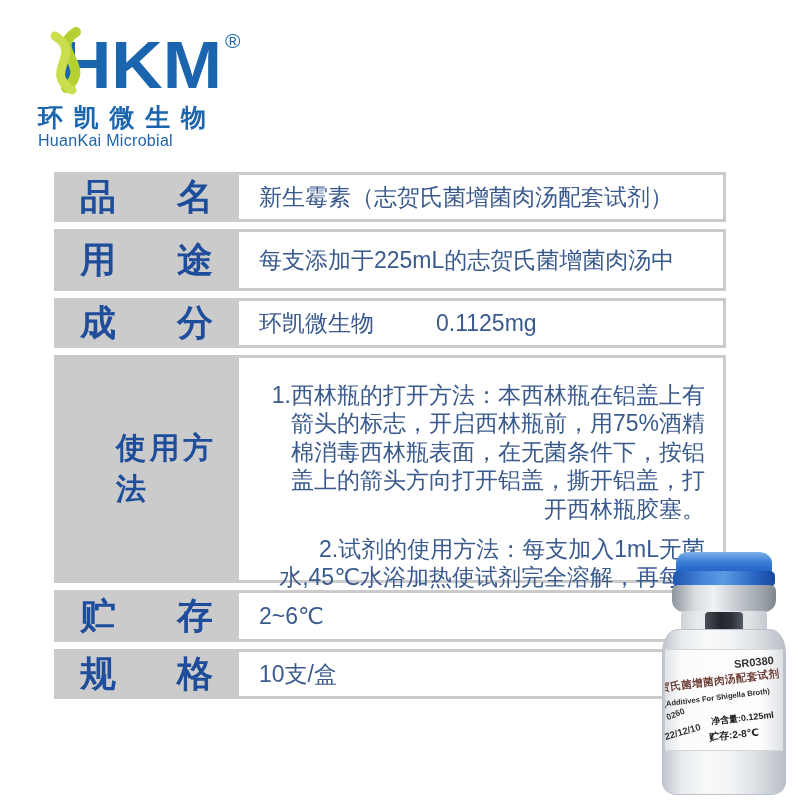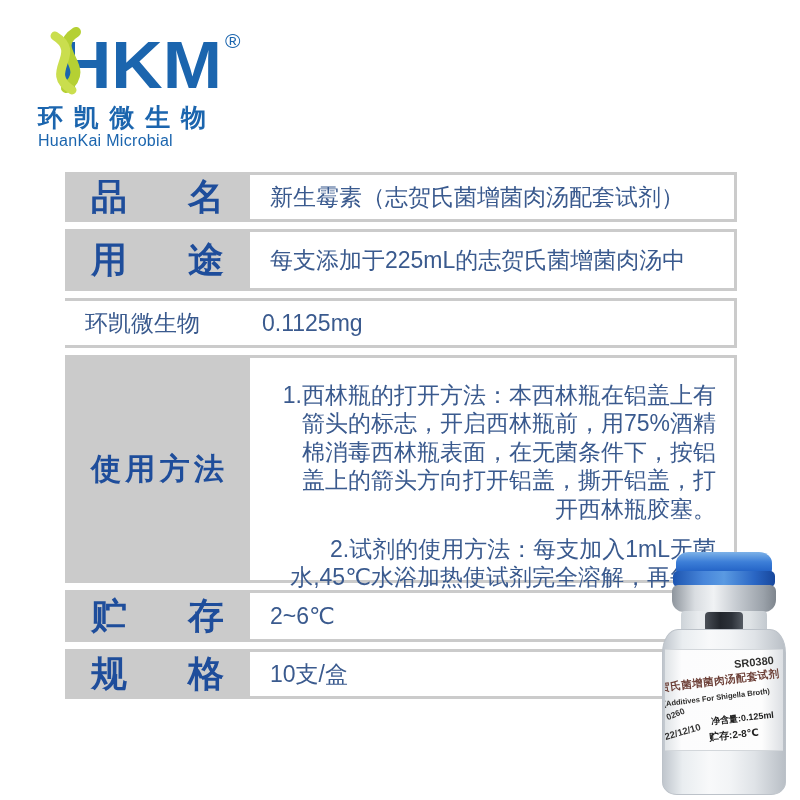--- a/index.html
+++ b/index.html
@@ -6,26 +6,26 @@
   body{font-family:"Liberation Sans","DejaVu Sans",sans-serif;background:#fff;}
   .stage{position:relative;width:800px;height:800px;background:#fff;overflow:hidden;padding-left:34px;}
 
   
   .logo{position:absolute;left:30px;top:20px;width:215px;}
   .logo-cn{width:168px;margin:0 0 0 8px;font-size:25px;font-weight:700;
            color:var(--logo-blue,#1b65ae);text-align:justify;text-align-last:justify;line-height:1.05;}
   .logo-en{margin:2px 0 0 8px;font-size:16px;color:var(--logo-blue,#1b65ae);letter-spacing:.3px;}
 
   
-  .spec{position:absolute;left:65px;top:172px;width:672px;z-index:1;}
+  .spec{position:absolute;left:54px;top:172px;width:672px;z-index:1;}
   .row{background:var(--row-gray,#ccc);display:flex;margin-bottom:7px;}
   .row-label{width:185px;display:flex;align-items:center;padding:0 26px 0 26px;box-sizing:border-box;}
   .row-label span{display:block;width:100%;font-size:36px;font-weight:700;color:var(--label-blue,#1e4d9b);
                   text-align:justify;text-align-last:justify;}
-  .row.r-method .row-label span{font-size:30px;}
+  .row.r-method .row-label span{font-size:30px;margin-left:36px;}
   .row-content{flex:1;background:#fff;margin:3px 3px 3px 0;display:flex;align-items:center;
                padding-left:20px;font-size:23px;color:var(--content-blue,#3a5a8e);box-sizing:border-box;}
   .r1{height:50px}.r2{height:62px}.r3{height:50px}.r-method{height:228px}.r5{height:52px}.r6{height:50px}
   .row.r-method .row-content{display:block;padding-top:11px;padding-right:6px;}
   .row.r-method p{margin:12px;line-height:28.4px;text-align:right;}
   .val2{margin-left:62px;}
 
   
   .vial{position:absolute;left:653px;top:547px;width:142px;height:253px;z-index:5;}
   .cap-top{position:absolute;left:23px;top:5px;width:96px;height:28px;border-radius:13px/11px;
@@ -84,20 +84,23 @@
     <div class="row r2">
       <div class="row-label">
         <span>用途</span>
       </div>
       <div class="row-content">
         <span>每支添加于225mL的志贺氏菌增菌肉汤中</span>
       </div>
     </div>
 
     <div class="row r3">
+      <div class="row-label">
+        <span>成分</span>
+      </div>
       <div class="row-content">
         <span>环凯微生物</span>
         <span class="val2">0.1125mg</span>
       </div>
     </div>
 
     <div class="row r-method">
       <div class="row-label">
         <span>使用方法</span>
       </div>

